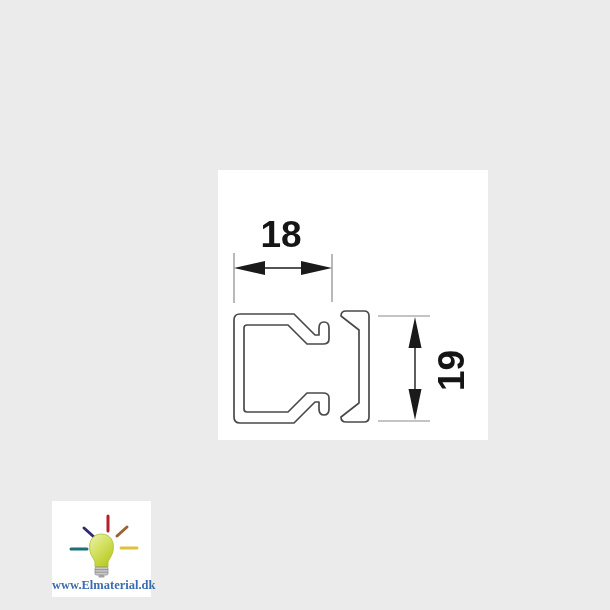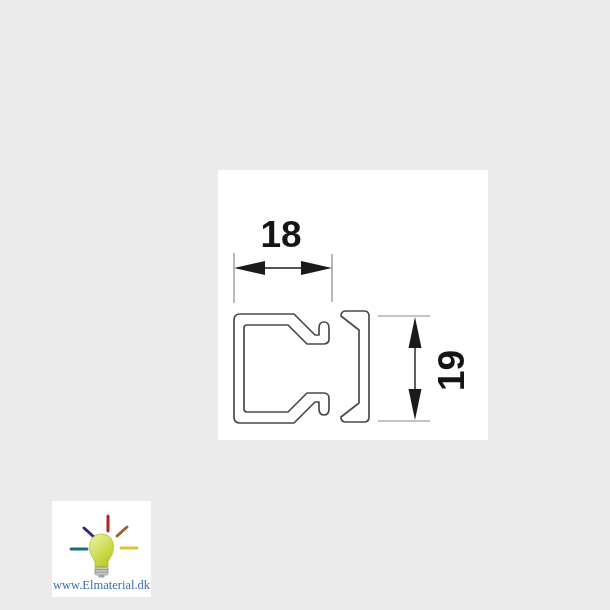--- a/index.html
+++ b/index.html
@@ -16,21 +16,21 @@
   }
   .logo-box{
     position:absolute;left:4px;top:501px;width:99px;height:96px;
     background:#ffffff;
   }
   .logo-box svg{display:block;}
   .logo-url{
     position:absolute;left:0;right:0;top:77px;
     text-align:center;
     font-family:"Liberation Serif", serif;
-    font-size:12.5px;font-weight:400;
+    font-size:12.5px;font-weight:700;
     letter-spacing:0px;
     white-space:nowrap;
   }
   svg text.dim{
     font-family:"Liberation Sans", sans-serif;
     font-weight:bold;font-size:37px;
     fill:#151515;
   }
 </style>
 </head>

